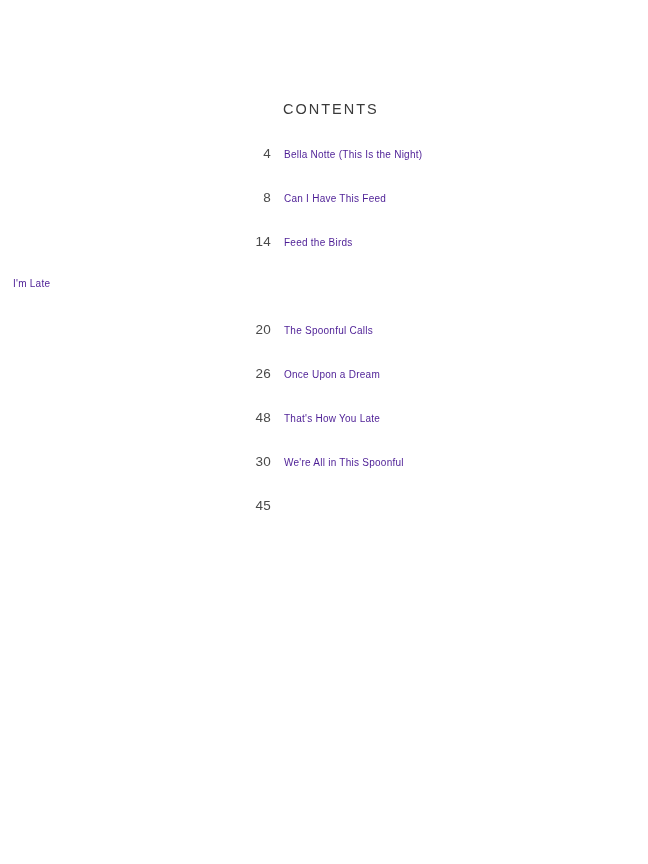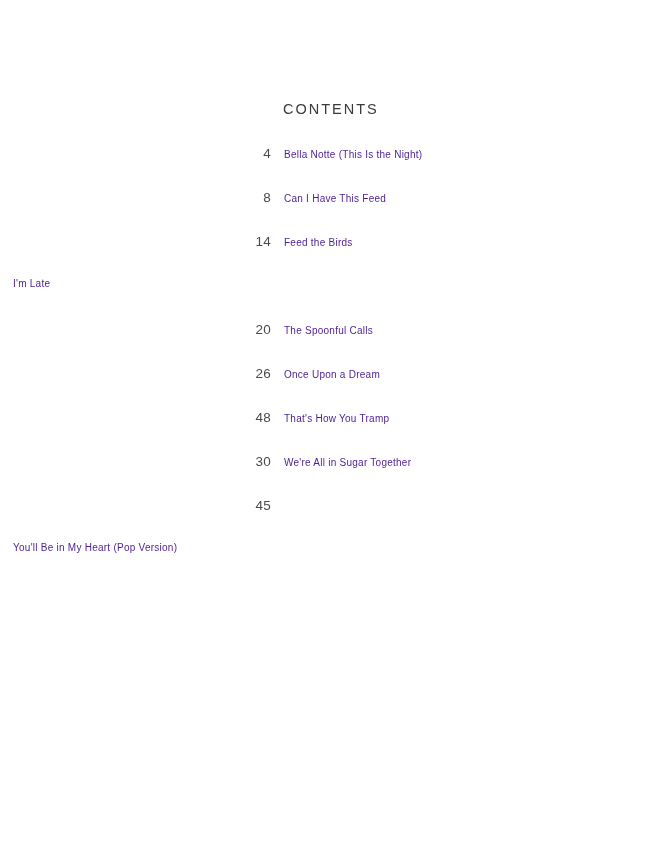--- a/index.html
+++ b/index.html
@@ -93,30 +93,29 @@
     </div>
 
     <div class="toc-row">
       <span class="toc-page">26</span>
       <span class="toc-label">Once Upon a Dream</span>
     </div>
 
 
     <div class="toc-row">
       <span class="toc-page">48</span>
-      <span class="toc-label">That's How You Tramp</span>
+      <span class="toc-label">That's How You Late</span>
     </div>
 
     <div class="toc-row">
       <span class="toc-page">30</span>
-      <span class="toc-label">We're All in Sugar Together</span>
+      <span class="toc-label">We're All in This Spoonful</span>
     </div>
 
     <div class="toc-row">
       <span class="toc-page">45</span>
     </div>
 
     <div class="toc-row">
-      <span class="toc-label">You'll Be in My Heart (Pop Version)</span>
     </div>
 
   </div>
 </div>
 
 </body></html>

